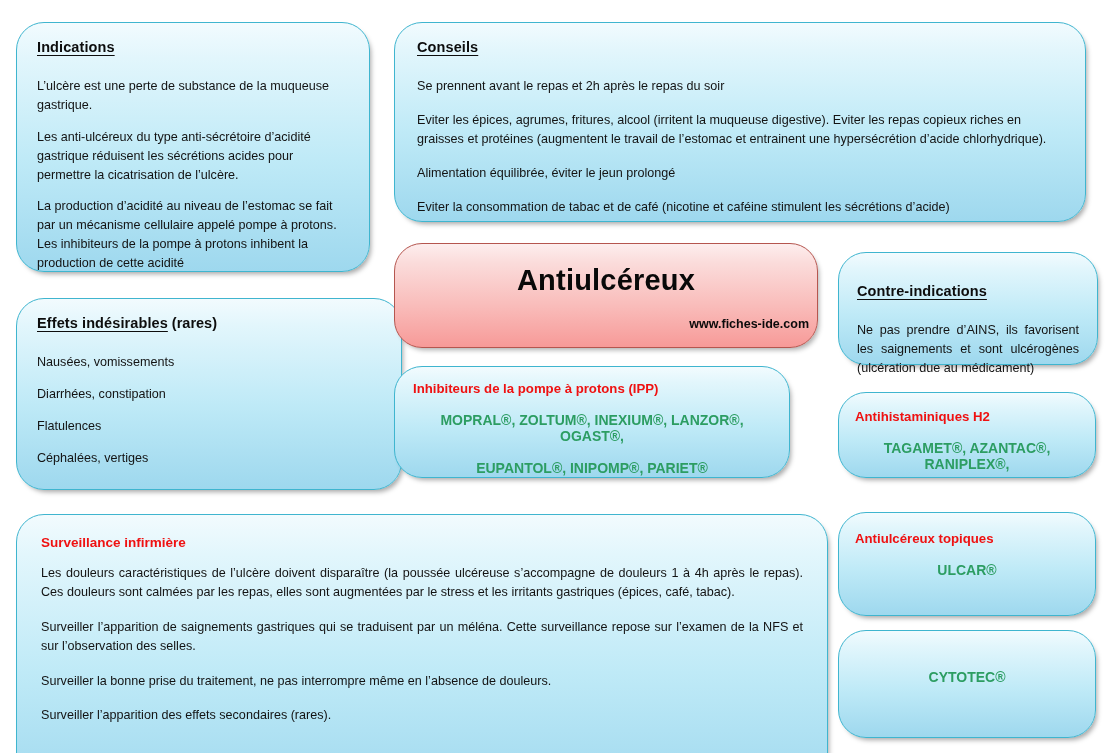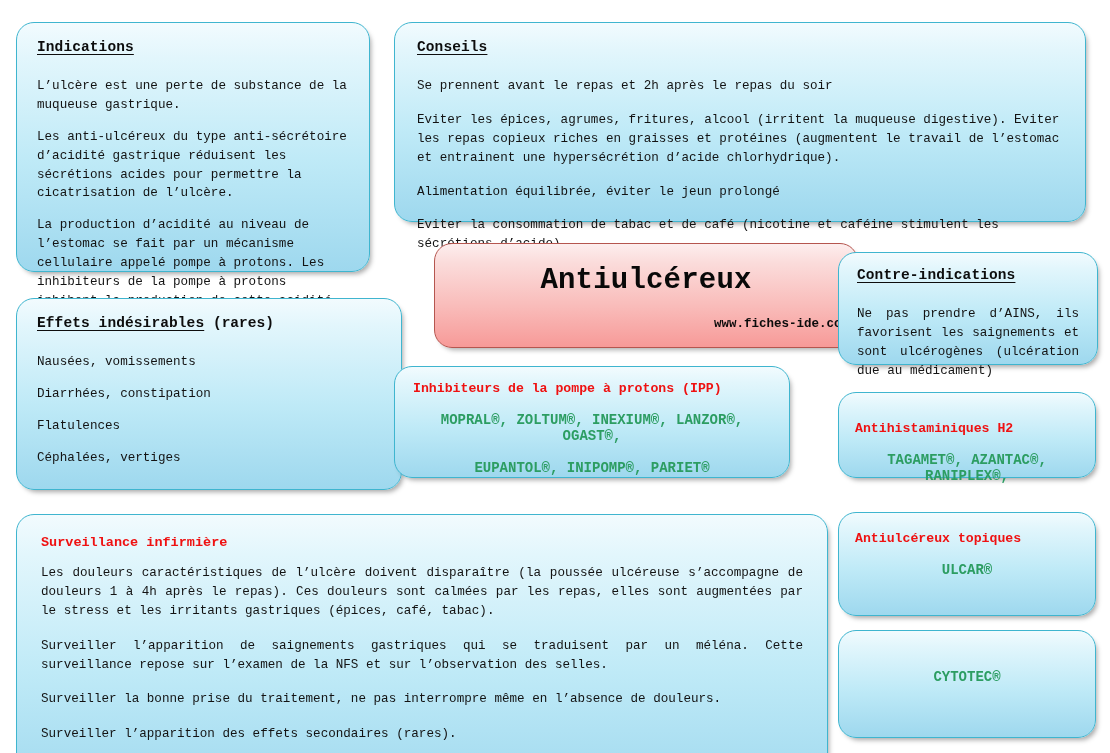--- a/index.html
+++ b/index.html
@@ -13,26 +13,25 @@
     position: relative;
     font-family: "Liberation Sans", sans-serif;
     color: #111111;
     overflow: hidden;
   }
 
   
   .panel {
     position: absolute;
     box-sizing: border-box;
-    border-radius: 18px;
+    border-radius: 28px;
     border: 1px solid #3fb5cf;
     background: linear-gradient(to bottom, #f2fbfe 0%, #e2f6fc 14%, #bfeaf7 55%, #9ed8ee 100%);
     box-shadow: 3px 4px 5px -2px rgba(0,0,0,0.35);
     padding: 16px 20px 14px 20px;
-    font-family: Liberation Mono, monospace;
   }
   .panel.pink {
     border: 1px solid #b5564f;
     background: linear-gradient(to bottom, #fdeeee 0%, #fbdcdb 18%, #f9bcba 60%, #f79a98 100%);
     box-shadow: 3px 4px 5px -2px rgba(0,0,0,0.32);
   }
 
   
   .h-black {
     font-size: 14.5px;
@@ -61,24 +60,24 @@
     color: #131313;
   }
   p.t:last-child { margin-bottom: 0; }
   .justify p.t { text-align: justify; }
 
   
   #p-indications      { left: 16px;  top: 22px;  width: 354px; height: 250px; }
   #p-effets           { left: 16px;  top: 298px; width: 386px; height: 192px; }
   #p-surveillance     { left: 16px;  top: 514px; width: 812px; height: 288px; padding: 20px 24px 14px 24px; }
   #p-conseils         { left: 394px; top: 22px;  width: 692px; height: 200px; padding: 16px 22px; }
-  #p-title            { left: 394px; top: 243px; width: 424px; height: 105px; padding: 0; margin-left: 40px; }
+  #p-title            { left: 394px; top: 243px; width: 424px; height: 105px; padding: 0; }
   #p-ipp              { left: 394px; top: 366px; width: 396px; height: 112px; padding: 14px 18px; }
-  #p-contre           { left: 838px; top: 252px; width: 260px; height: 113px; padding: 14px 18px; }
-  #p-anti-h2          { left: 838px; top: 392px; width: 258px; height: 86px; padding: 28px 16px; }
+  #p-contre           { left: 838px; top: 252px; width: 260px; height: 113px; padding: 30px 18px; }
+  #p-anti-h2          { left: 838px; top: 392px; width: 258px; height: 86px; padding: 16px 16px; }
   #p-topiques         { left: 838px; top: 512px; width: 258px; height: 104px; padding: 18px 16px; }
   #p-prostaglandines  { left: 838px; top: 630px; width: 258px; height: 108px; padding: 22px 16px; }
 
   
   .title-inner {
     position: relative;
     width: 100%;
     height: 100%;
   }
   .main-title {

